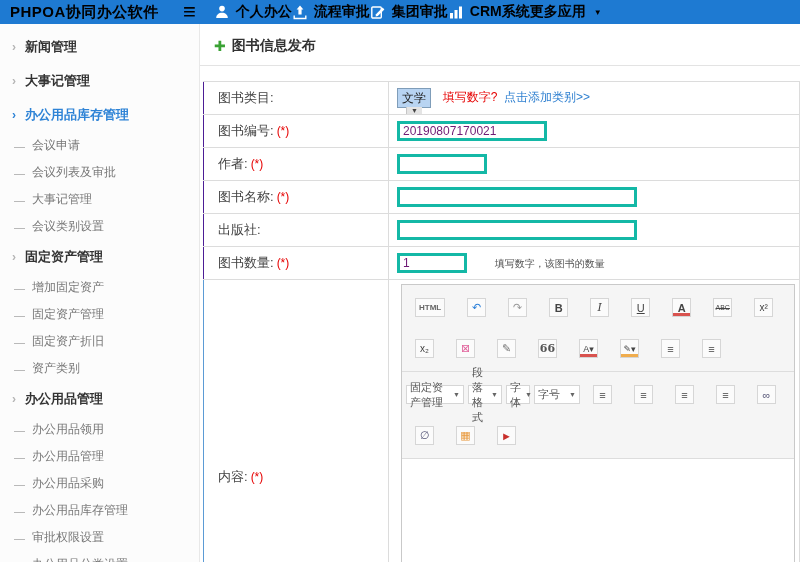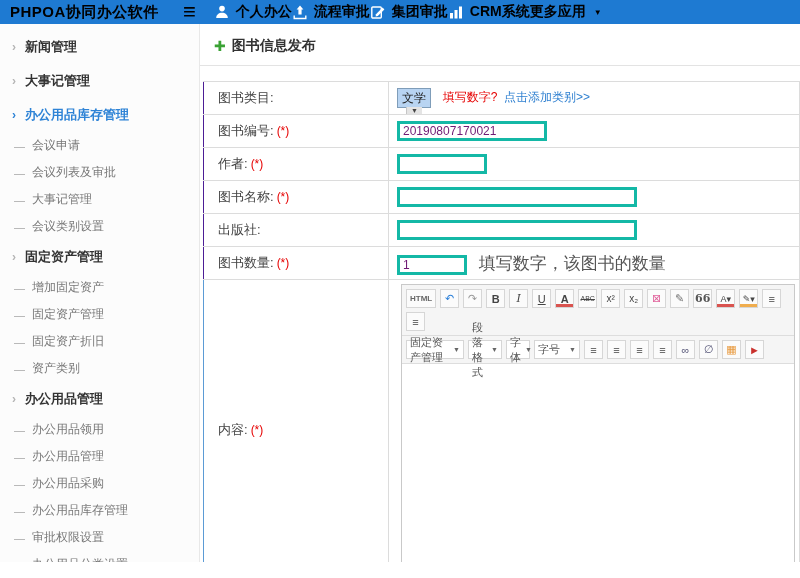--- a/index.html
+++ b/index.html
@@ -45,32 +45,32 @@
   .txt { height:20px; border:3px solid #14b8a6; padding:0 3px; font-size:12px; color:#701a75;
     font-family:inherit; background:#fff; }
   .w150{width:150px}.w240{width:240px}.w90{width:90px}.w280{width:280px}.w70{width:70px}
   .select-box { display:inline-flex; align-items:center; height:20px; border:1px solid #7f9db9;
     background:#fff; cursor:pointer; vertical-align:middle;flex-direction:column; }
   .select-value { background:#b8d4f2; color:#222; padding:0 4px; font-size:12px; line-height:18px; }
   .select-arrow { width:16px; height:18px; background:#e4e4e4; border-left:1px solid #c6c6c6;
     display:inline-flex; align-items:center; justify-content:center; font-size:7px; color:#444; }
   .red-text { color:#e60000; font-size:12px; margin-left:8px; }
   .add-link { color:#2d7fd0; font-size:12px; margin-left:3px; cursor:pointer; text-decoration:none; }
-  .hint { color:#555; font-size:17px; margin-left:8px; }
+  .hint { color:#555; font-size:10px; margin-left:24px; }
   .section-header { background:#e9e9e9; padding-left:10px; font-size:13px; color:#333;
     border-left:1px solid #dcdcdc; border-right:1px solid #dcdcdc; height:27px !important; }
   .row-content td { height:auto; }
   .row-content .flabel { border-left:1px solid #5b9bd5; vertical-align:middle; }
 
   
   .editor { border:1px solid #c9c9c9; margin:4px; background:#fff; }
   .tb-row { background:#f5f5f5; border-bottom:1px solid #ddd; padding:2px; display:flex;
     flex-wrap:wrap; align-items:center; }
   .tb-btn { display:inline-flex; align-items:center; justify-content:center; width:19px; height:19px;
-    border:1px solid #d6d6d6; background:#fbfbfb; margin:2px; font-size:11px; color:#444;
+    border:1px solid #d6d6d6; background:#fbfbfb; margin:11px; font-size:11px; color:#444;
     cursor:pointer; overflow:hidden; white-space:nowrap; }
   .tb-source-html { width:auto; padding:0 3px; font-size:8px; font-weight:bold; color:#666; }
   .tb-undo { color:#2a7fd9; }
   .tb-redo { color:#9a9a9a; }
   .tb-bold { font-weight:bold; }
   .tb-italic { font-style:italic; font-family:"DejaVu Serif",serif; }
   .tb-underline { text-decoration:underline; }
   .tb-font-color { box-shadow:inset 0 -3px 0 0 #d9534f; font-weight:bold; }
   .tb-strikethrough { text-decoration:line-through; font-size:7px; }
   .tb-superscript,.tb-subscript { font-size:10px; }

